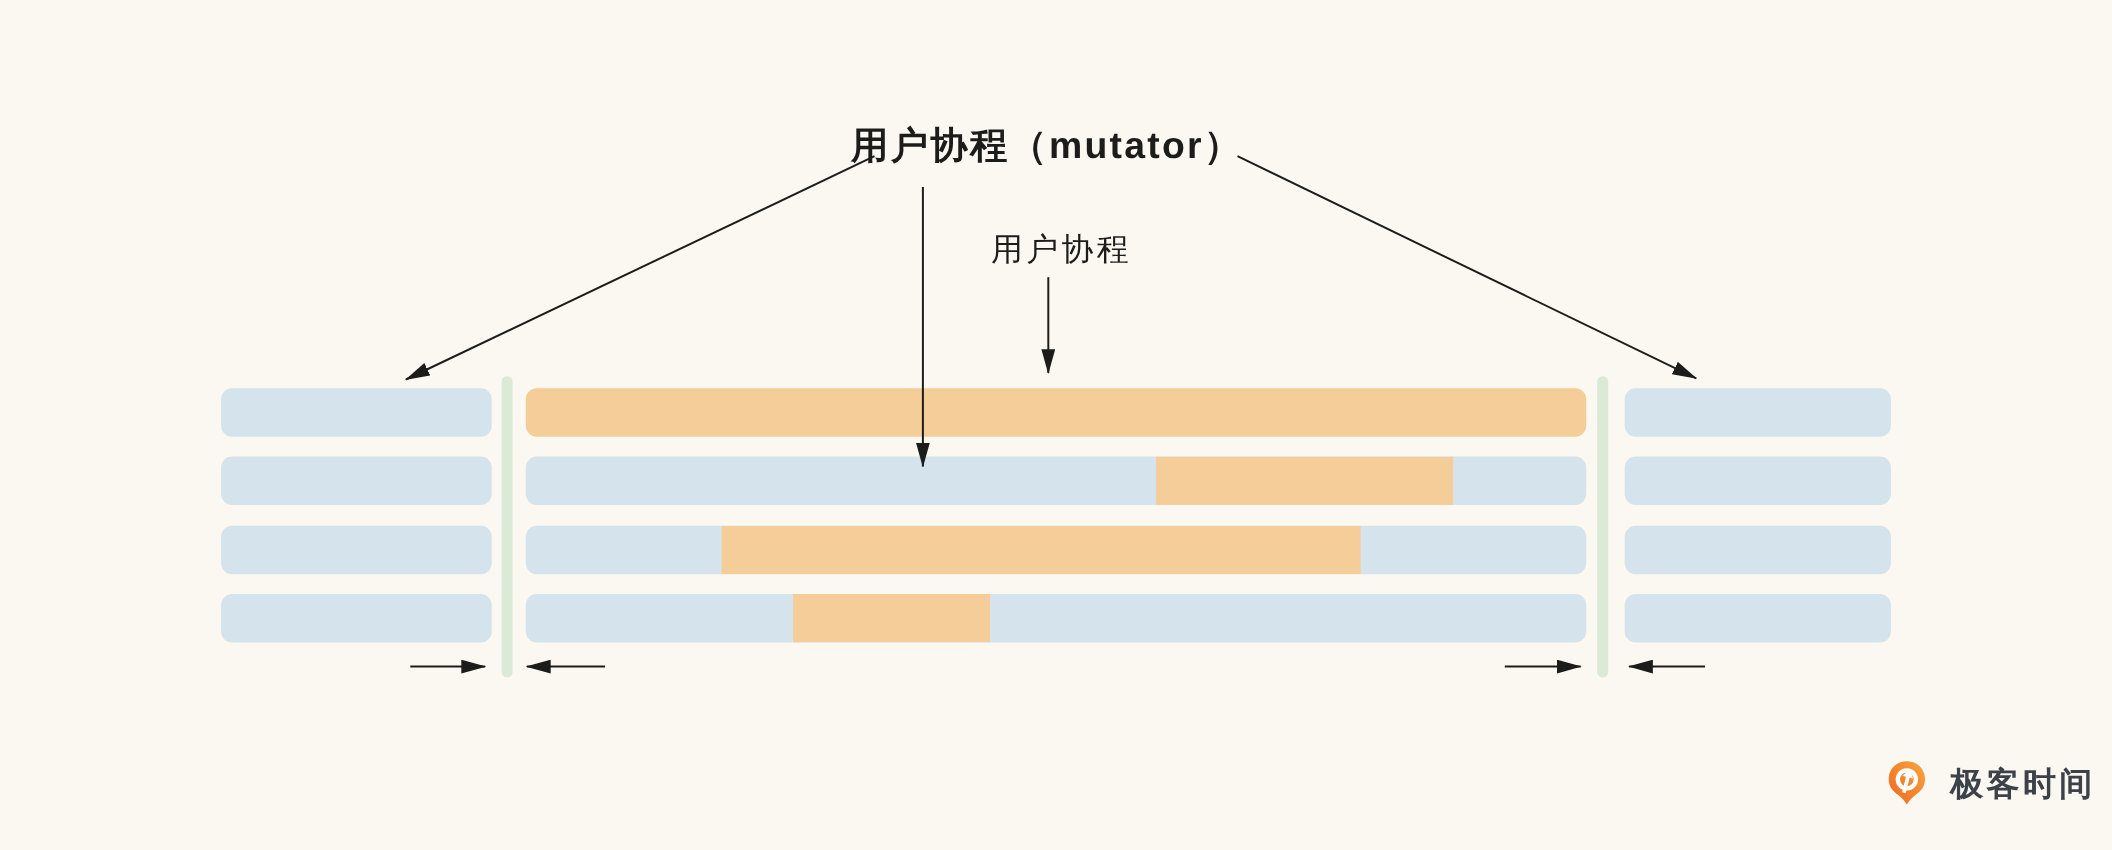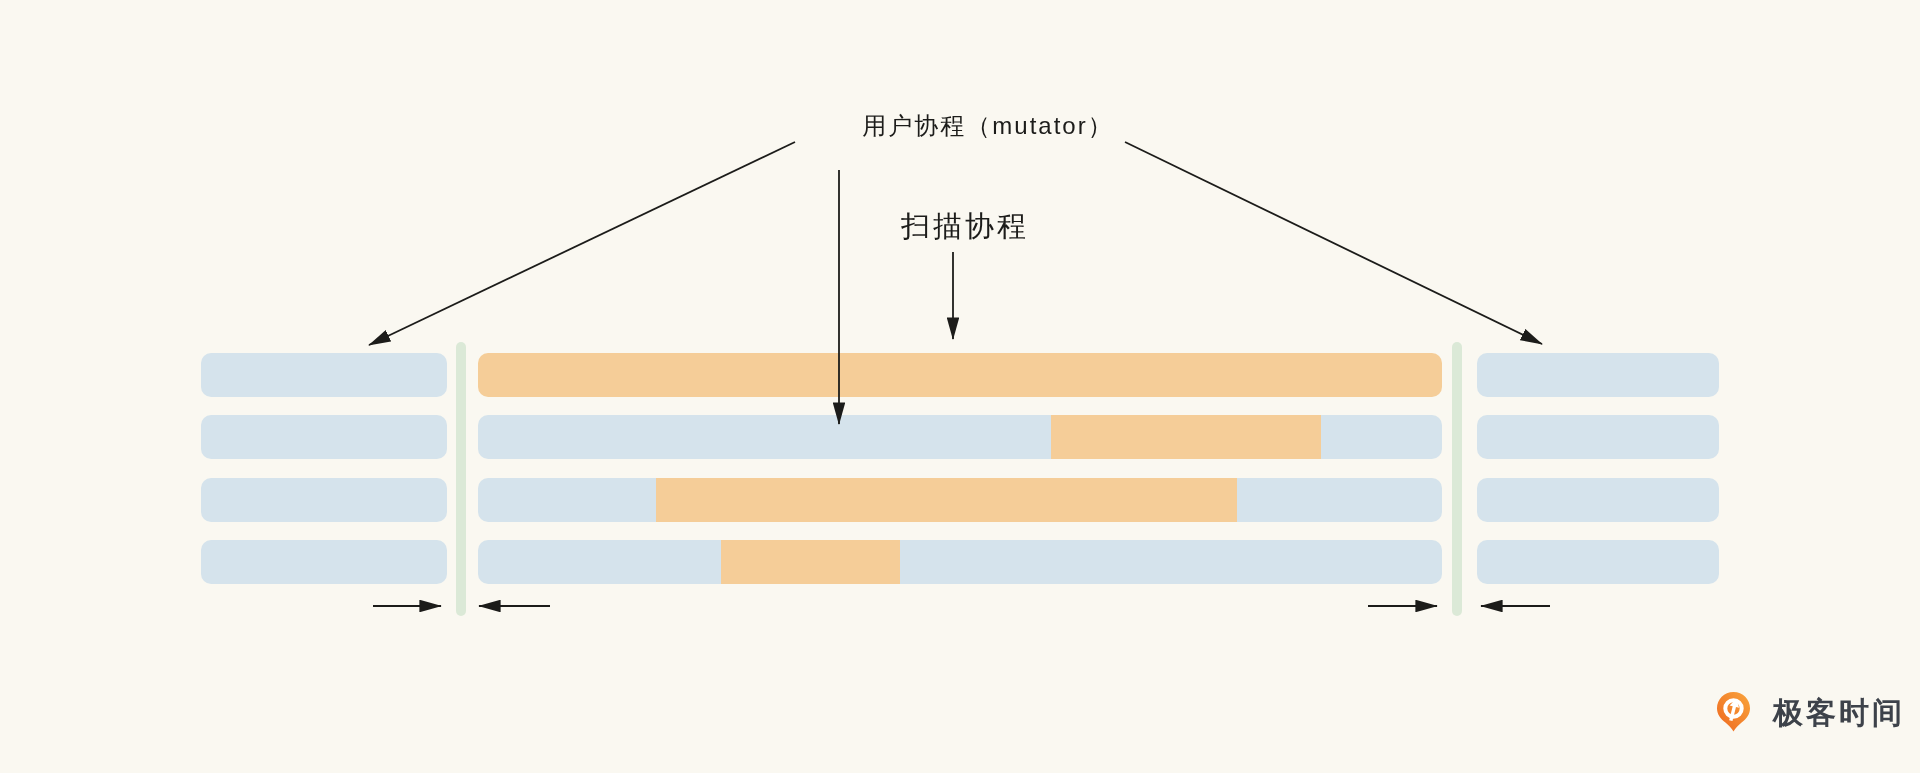--- a/index.html
+++ b/index.html
@@ -2,22 +2,22 @@
 <html style="--bg: #faf8f1; --bar-blue: #d5e3ec; --bar-orange: #f5cd98; --divider-green: #dbe9d7; --ink: #1c1c1a; --logo-text: #3d424a;"><head>
 <meta charset="utf-8">
 <style>
   :root{
     --bg:#faf8f1; --bar-blue:#d5e3ec; --bar-orange:#f5cd98; --divider-green:#dbe9d7;
     --ink:#1c1c1a; --logo-text:#3d424a;
   }
   html,body{margin:0;padding:0;background:var(--bg);}
   body{font-family:"Liberation Sans","DejaVu Sans",sans-serif;}
   .stage{position:relative;width:1920px;height:773px;background:var(--bg);overflow:hidden;}
-  .title{position:absolute;left:988px;top:110px;transform:translateX(-50%);
-         font-size:24px;letter-spacing:2px;color:var(--ink);font-weight:400;white-space:nowrap;}
+  .title{position:absolute;left:952px;top:110px;transform:translateX(-50%);
+         font-size:34px;letter-spacing:2px;color:var(--ink);font-weight:700;white-space:nowrap;}
   .scan-label{position:absolute;left:965px;top:207px;transform:translateX(-50%);
          font-size:29px;letter-spacing:3px;color:var(--ink);font-weight:500;white-space:nowrap;}
   .lanes{position:absolute;inset:0;}
   .bar{position:absolute;border-radius:10px;overflow:hidden;}
   .seg{position:absolute;top:0;height:100%;}
   .divider{position:absolute;background:var(--divider-green);border-radius:5px;}
   .overlay{position:absolute;inset:0;pointer-events:none;}
   .overlay line{stroke:var(--ink);stroke-width:1.8;}
   .overlay marker path{fill:var(--ink);}
   .logo{position:absolute;left:1716px;top:691px;display:flex;align-items:center;gap:22px;}
@@ -61,21 +61,21 @@
     <line x1="839" y1="170" x2="839" y2="424" marker-end="url(#ah)"></line>
     <line x1="1125" y1="142" x2="1542" y2="344" marker-end="url(#ah)"></line>
     <line x1="953" y1="252" x2="953" y2="339" marker-end="url(#ah)"></line>
     <line x1="373" y1="606" x2="441" y2="606" marker-end="url(#ah)"></line>
     <line x1="550" y1="606" x2="479" y2="606" marker-end="url(#ah)"></line>
     <line x1="1368" y1="606" x2="1437" y2="606" marker-end="url(#ah)"></line>
     <line x1="1550" y1="606" x2="1481" y2="606" marker-end="url(#ah)"></line>
   </svg>
 
   <div class="title">用户协程（mutator）</div>
-  <div class="scan-label">扫描协程</div>
+  <div class="scan-label">用户协程</div>
 
   <div class="logo">
     <svg width="35" height="44" viewBox="0 0 35 44">
       <defs>
         <linearGradient id="pinGrad" x1="1" y1="0" x2="0" y2="1">
           <stop offset="0" stop-color="#f9a53d"></stop>
           <stop offset="1" stop-color="#ee671f"></stop>
         </linearGradient>
       </defs>
       <path d="M17.5 1 C26.9 1 34 8.2 34 17.3 C34 23.6 30.6 27.7 25.3 31.8 C22.3 34.2 19.6 37 17.5 40.4 C15.4 37 12.7 34.2 9.7 31.8 C4.4 27.7 1 23.6 1 17.3 C1 8.2 8.1 1 17.5 1 Z" fill="url(#pinGrad)"></path>

